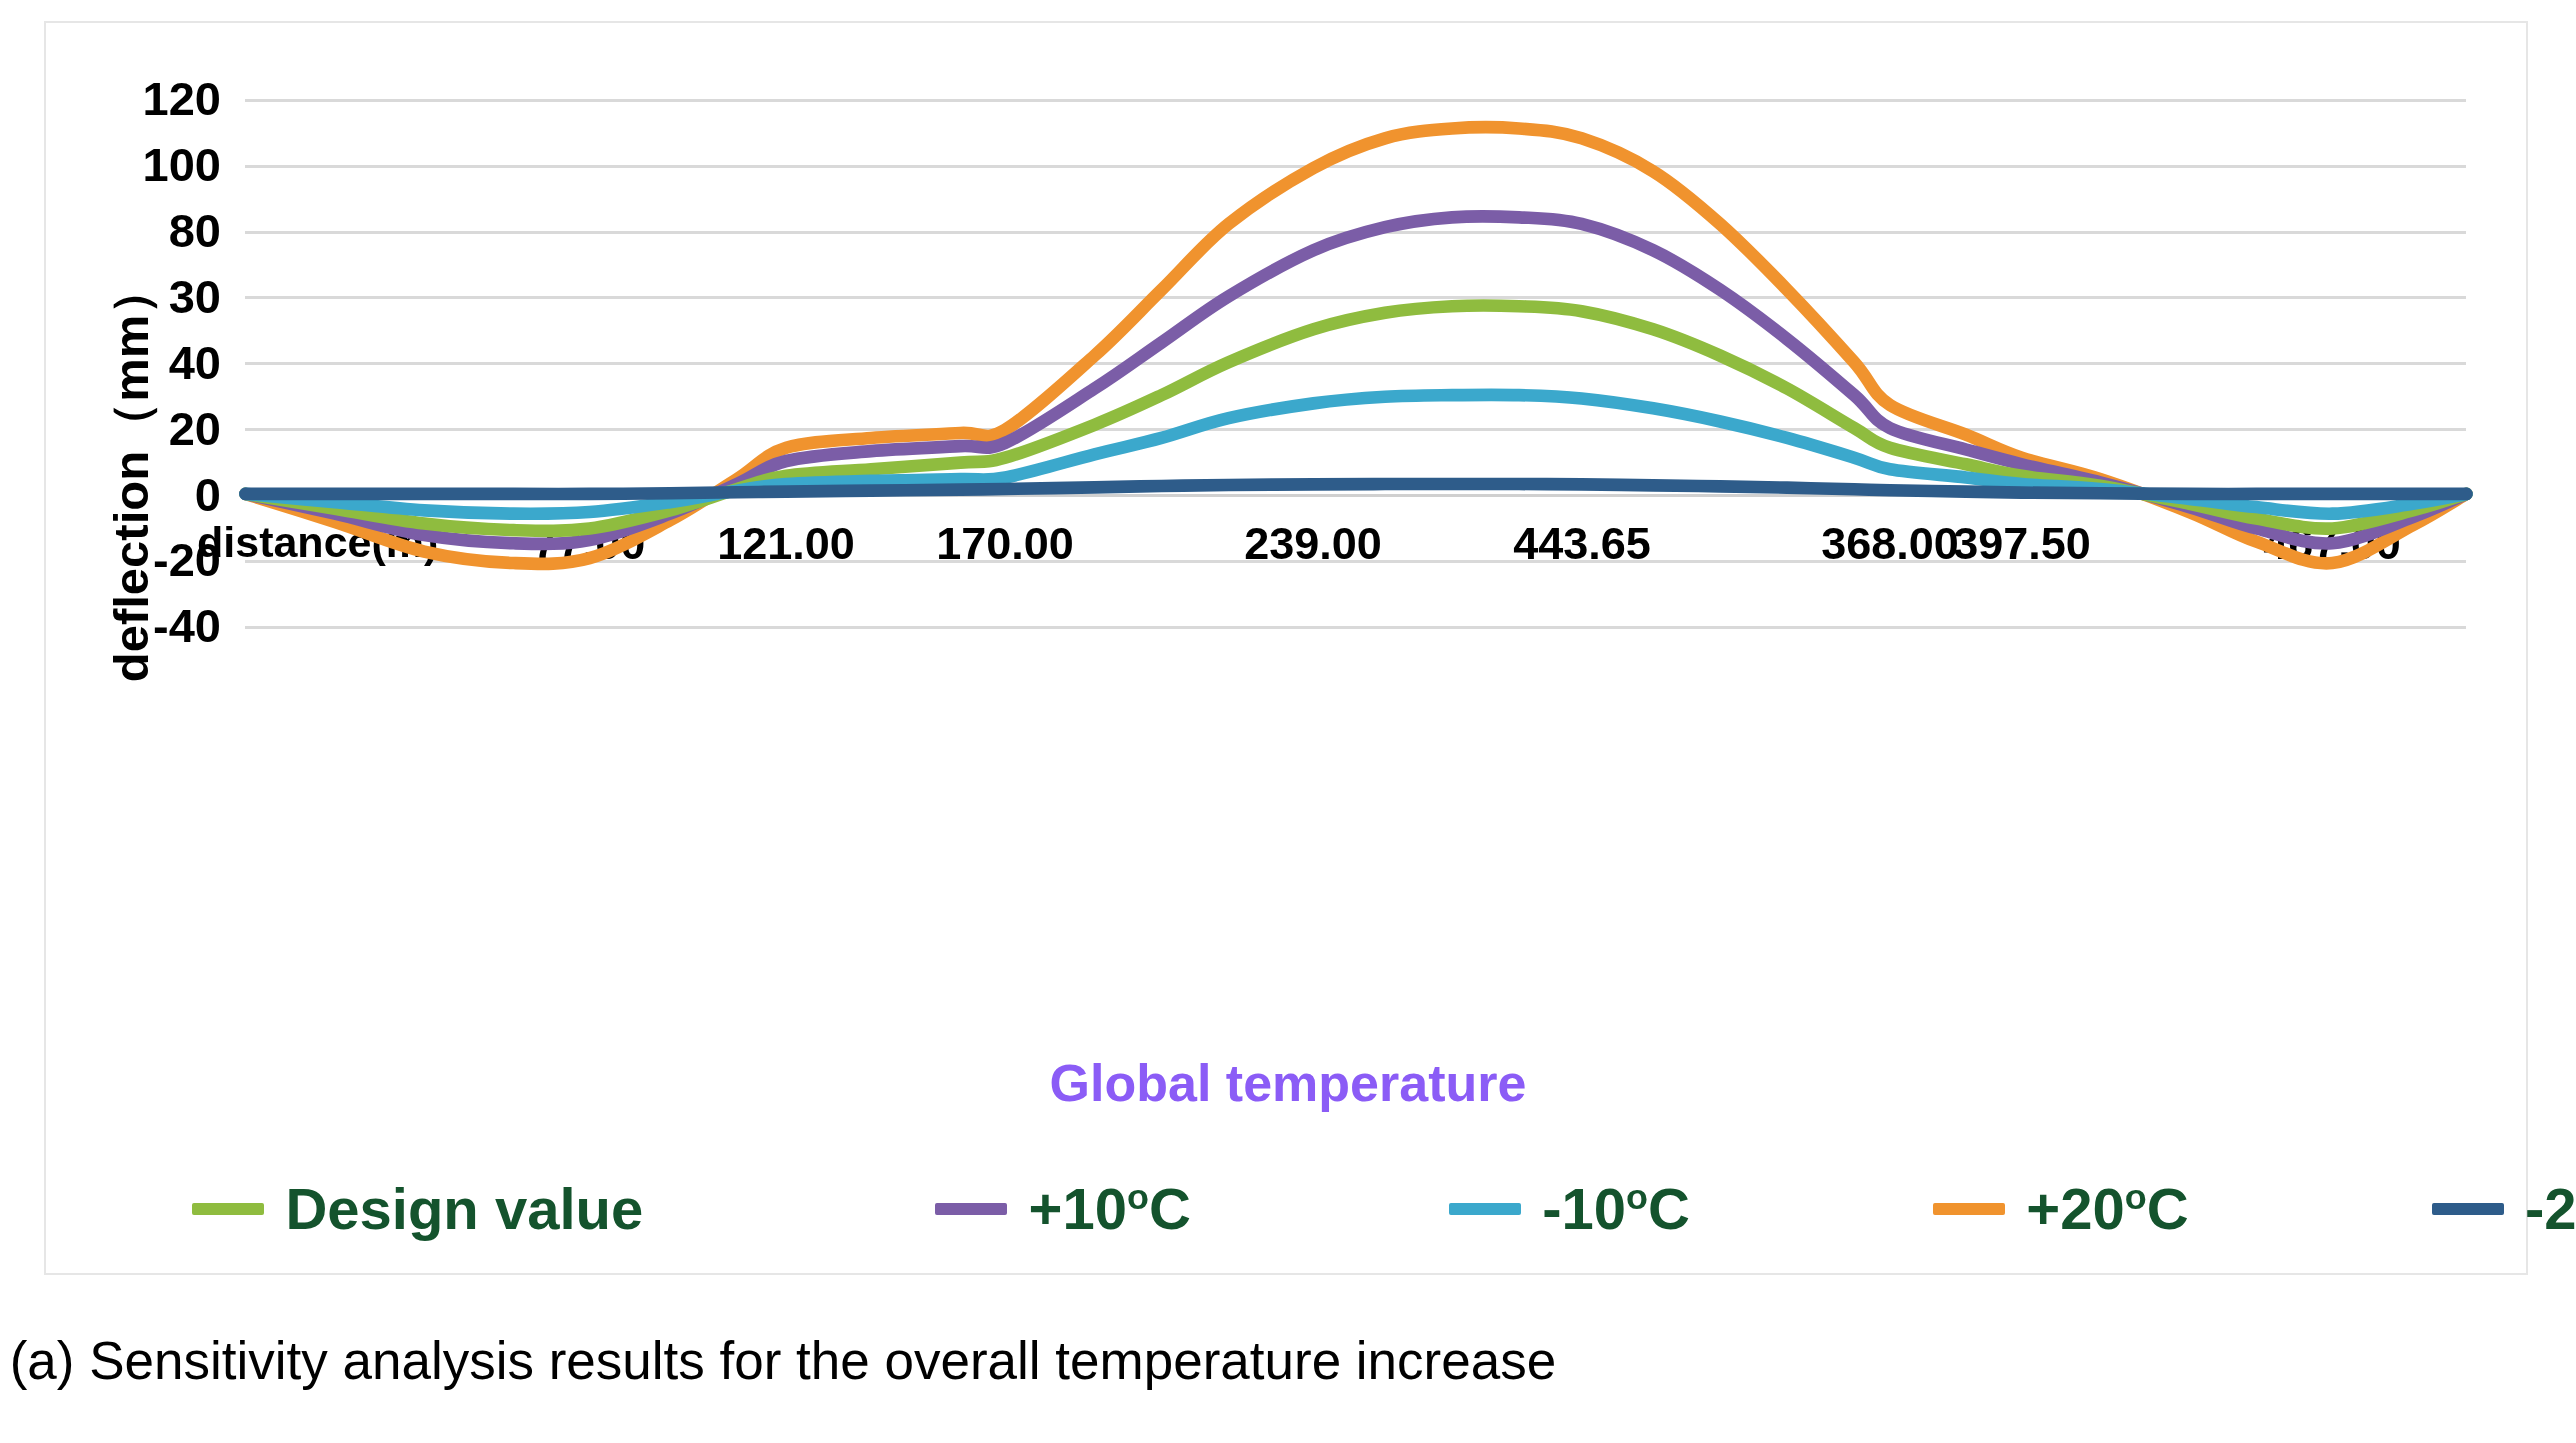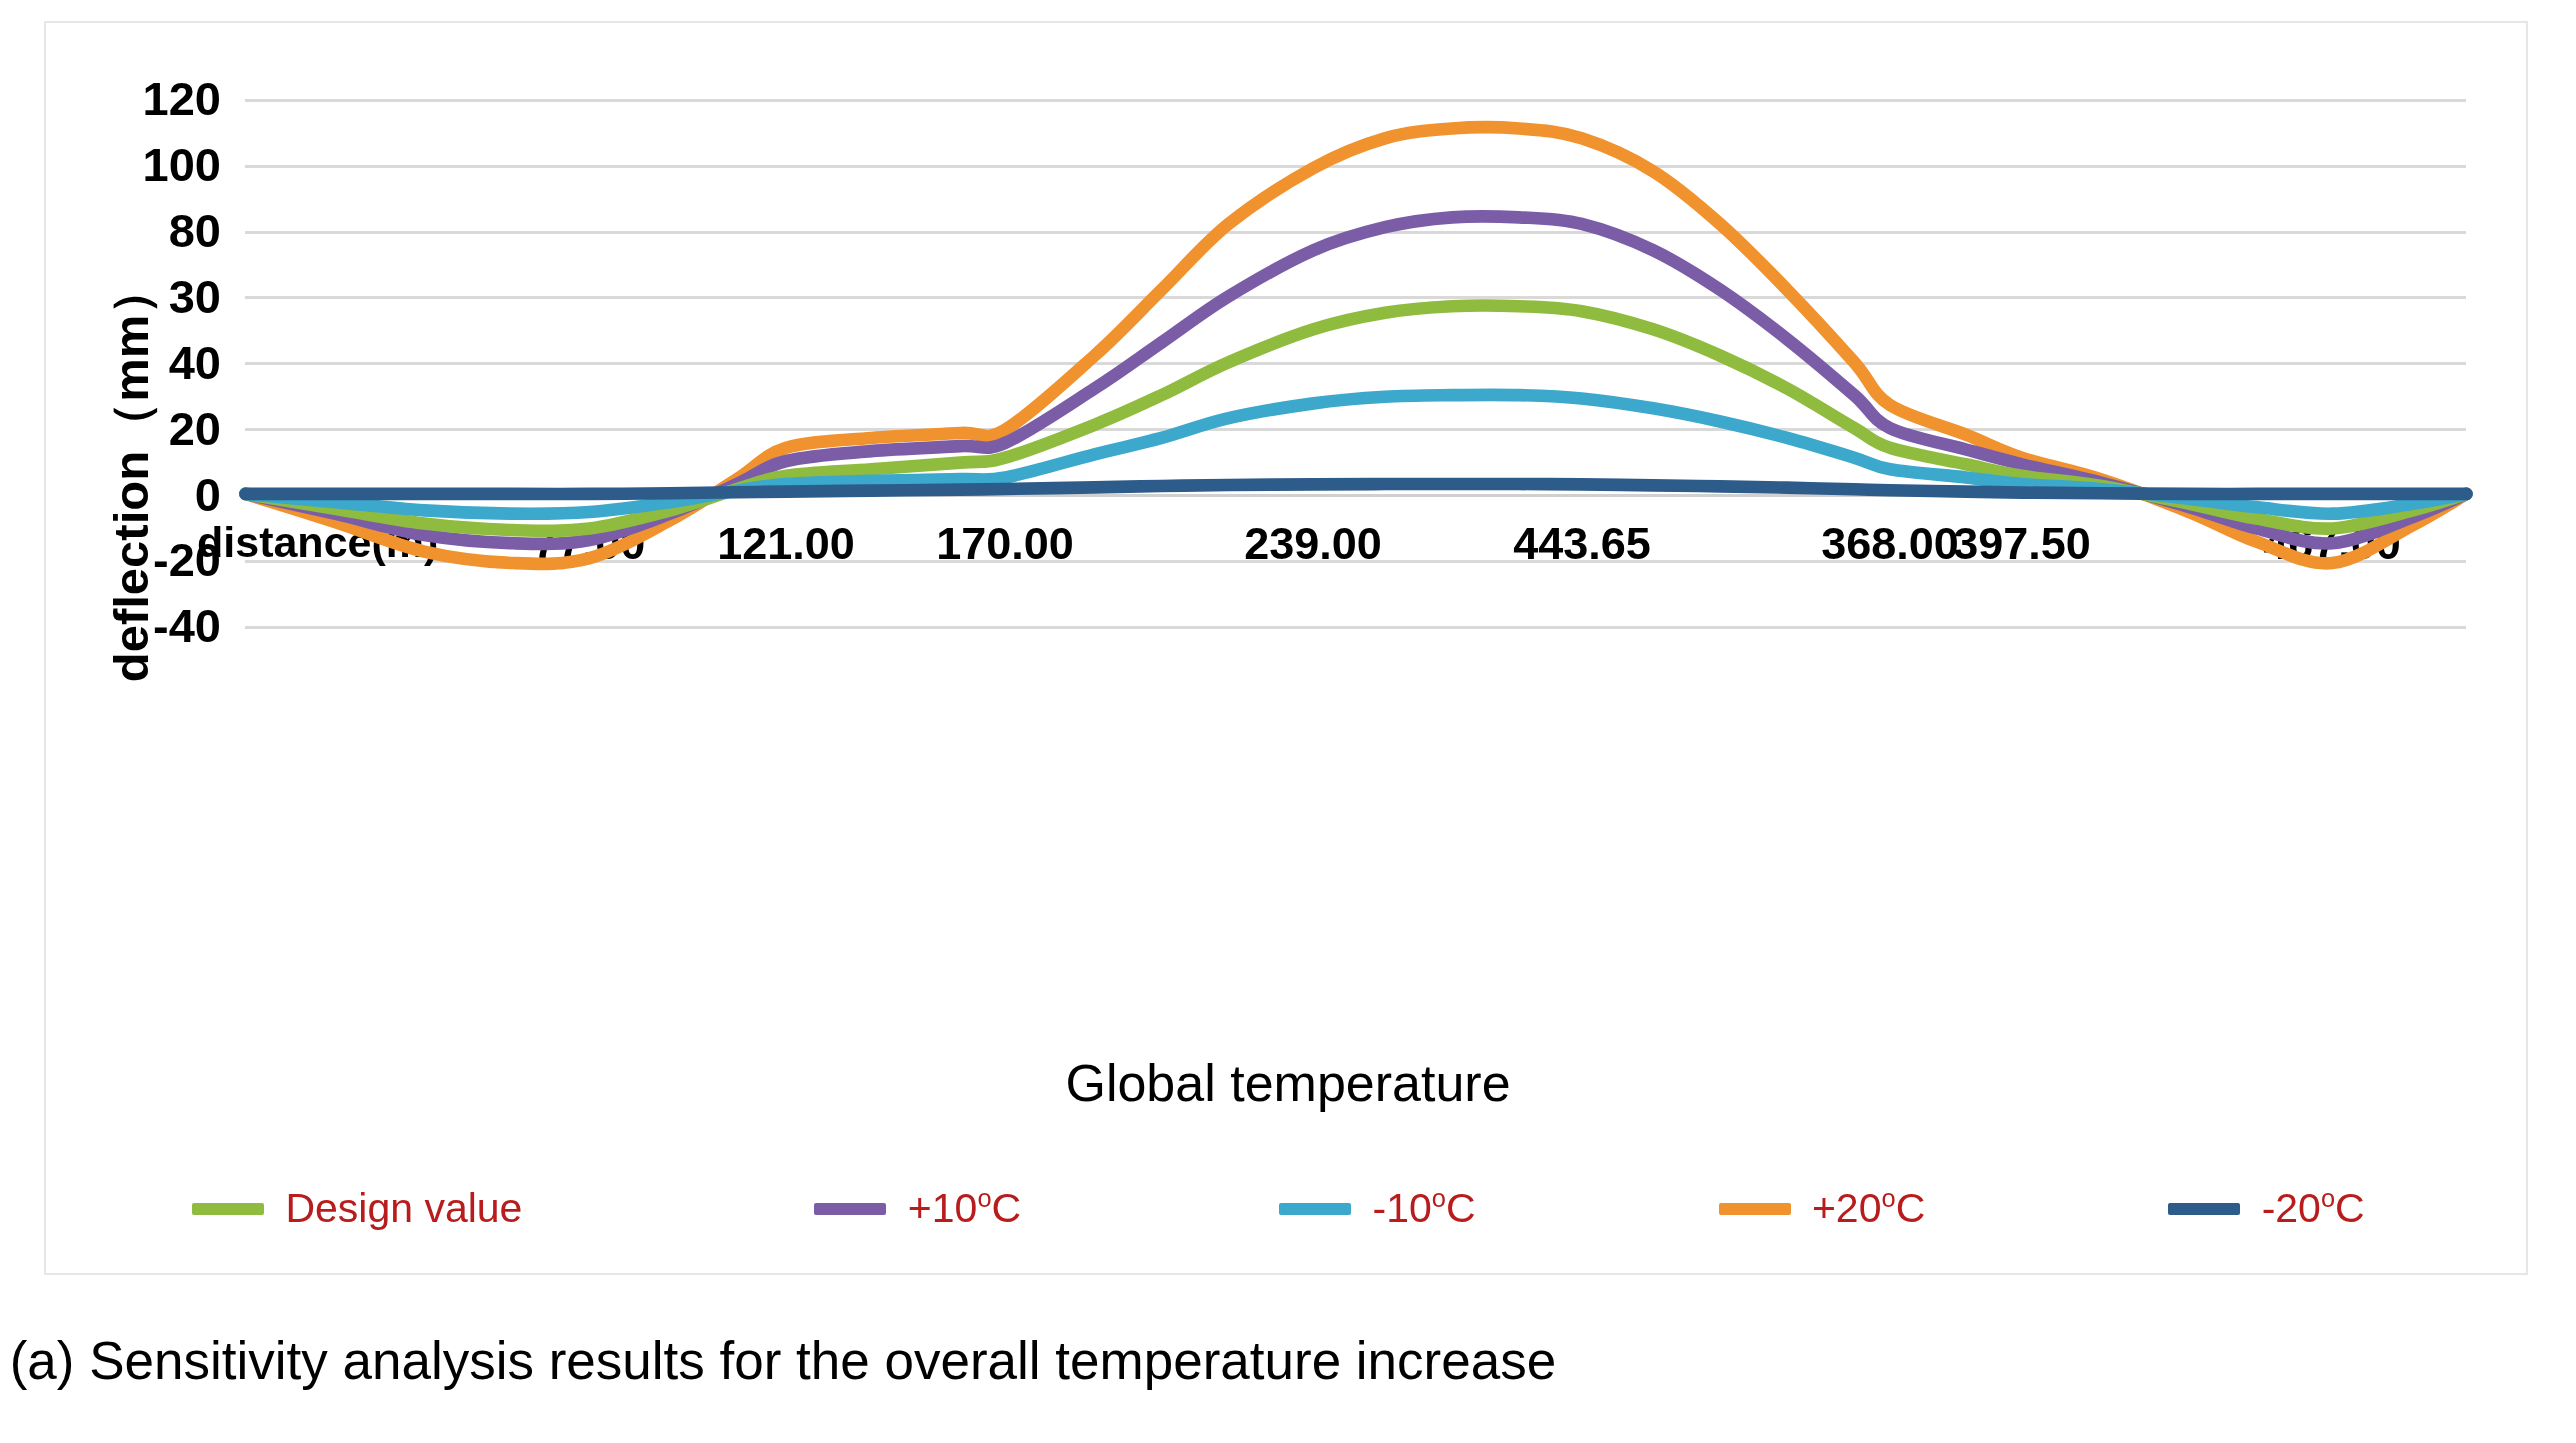--- a/index.html
+++ b/index.html
@@ -80,22 +80,22 @@
   }
 
   
   #x-axis-title {
     position: absolute;
     left: 0;
     top: 1030px;
     width: 2484px;
     text-align: center;
     font-size: 52px;
-    font-weight: normal;
-    color: #000000;
+    font-weight: bold;
+    color: #8b5cf6;
   }
 
   
   #legend {
     position: absolute;
     left: 146px;
     top: 1142px;
     width: 2236px;
     height: 87px;
     display: flex;
@@ -107,23 +107,23 @@
     white-space: nowrap;
   }
   .legend-swatch {
     width: 72px;
     height: 12.6px;
     border-radius: 1.9px;
     margin-right: 21.4px;
     flex: 0 0 auto;
   }
   .legend-label {
-    font-size: 41px;
-    font-weight: normal;
-    color: #b91c1c;
+    font-size: 58px;
+    font-weight: bold;
+    color: #14532d;
     line-height: 1;
   }
   .legend-label sup {
     font-size: 0.62em;
     vertical-align: super;
     line-height: 0;
   }
 
   
   #caption {

